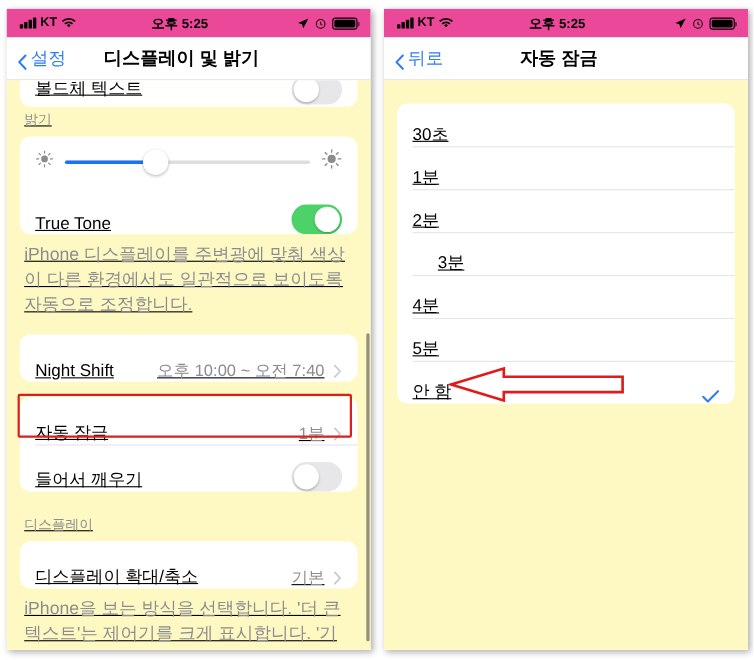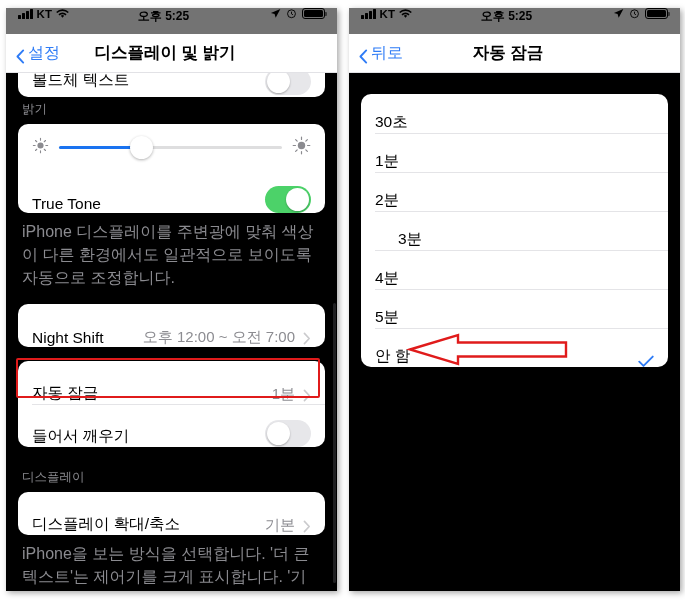--- a/index.html
+++ b/index.html
@@ -30,23 +30,23 @@
     background: #eef0f4;
     overflow: hidden;
     box-shadow: 2px 2px 6px rgba(0,0,0,0.35);
   }
   .phone.left  { margin: 8px 0 0 6px; }
   .phone.right { margin: 8px 0 0 12px; }
 
   
   .statusbar {
     height: 26px;
-    background: #737373;
-    display: flex;
-    align-items: flex-start;
+    background: #ec4899;
+    display: flex;
+    align-items: center;
     padding: 0 12px;
     font-size: 11.5px;
     font-weight: bold;
     color: #000;
     position: relative;
   }
   .sb-left { display: flex; align-items: center; gap: 4px; }
   .signal { display: flex; align-items: flex-end; gap: 1.5px; height: 10px; }
   .signal i { display:block; width: 2.5px; background: #000; border-radius: 0.5px; }
   .signal i:nth-child(1){ height: 4px; }
@@ -123,24 +123,25 @@
     font-size: 16.5px;
     font-weight: bold;
     color: #000;
     pointer-events: none;
   }
 
   
   .body-scroll {
     position: relative;
     height: calc(583px - 26px - 38px);
-    background: #000000;
+    background: #fef9c3;
     padding: 0 12px;
     box-sizing: border-box;
     overflow: hidden;
+    text-decoration: underline;
   }
 
   .group {
     background: #ffffff;
     border-radius: 10px;
     overflow: hidden;
   }
   .group.cut-top {
     border-radius: 0 0 10px 10px;
   }
@@ -370,21 +371,21 @@
               </span>
           </span>
         </div>
       </div>
       <div class="footnote">iPhone 디스플레이를 주변광에 맞춰 색상이 다른 환경에서도 일관적으로 보이도록 자동으로 조정합니다.</div>
 
       <div class="group" style="margin-top:14px;">
         <div class="row">
           <span class="row-label">Night Shift</span>
           <span class="row-right">
-            <span class="row-value">오후 12:00 ~ 오전 7:00</span>
+            <span class="row-value">오후 10:00 ~ 오전 7:40</span>
             <span class="chev-right">
               <svg viewBox="0 0 9 14" width="8" height="13">
                   <path d="M1.6 1.2 7 7l-5.4 5.8" fill="none" stroke="#8b8b90" stroke-width="1.8" stroke-linecap="round" stroke-linejoin="round"></path>
                 </svg>
             </span>
           </span>
         </div>
       </div>
 
       <div class="group" style="margin-top:14px;">

